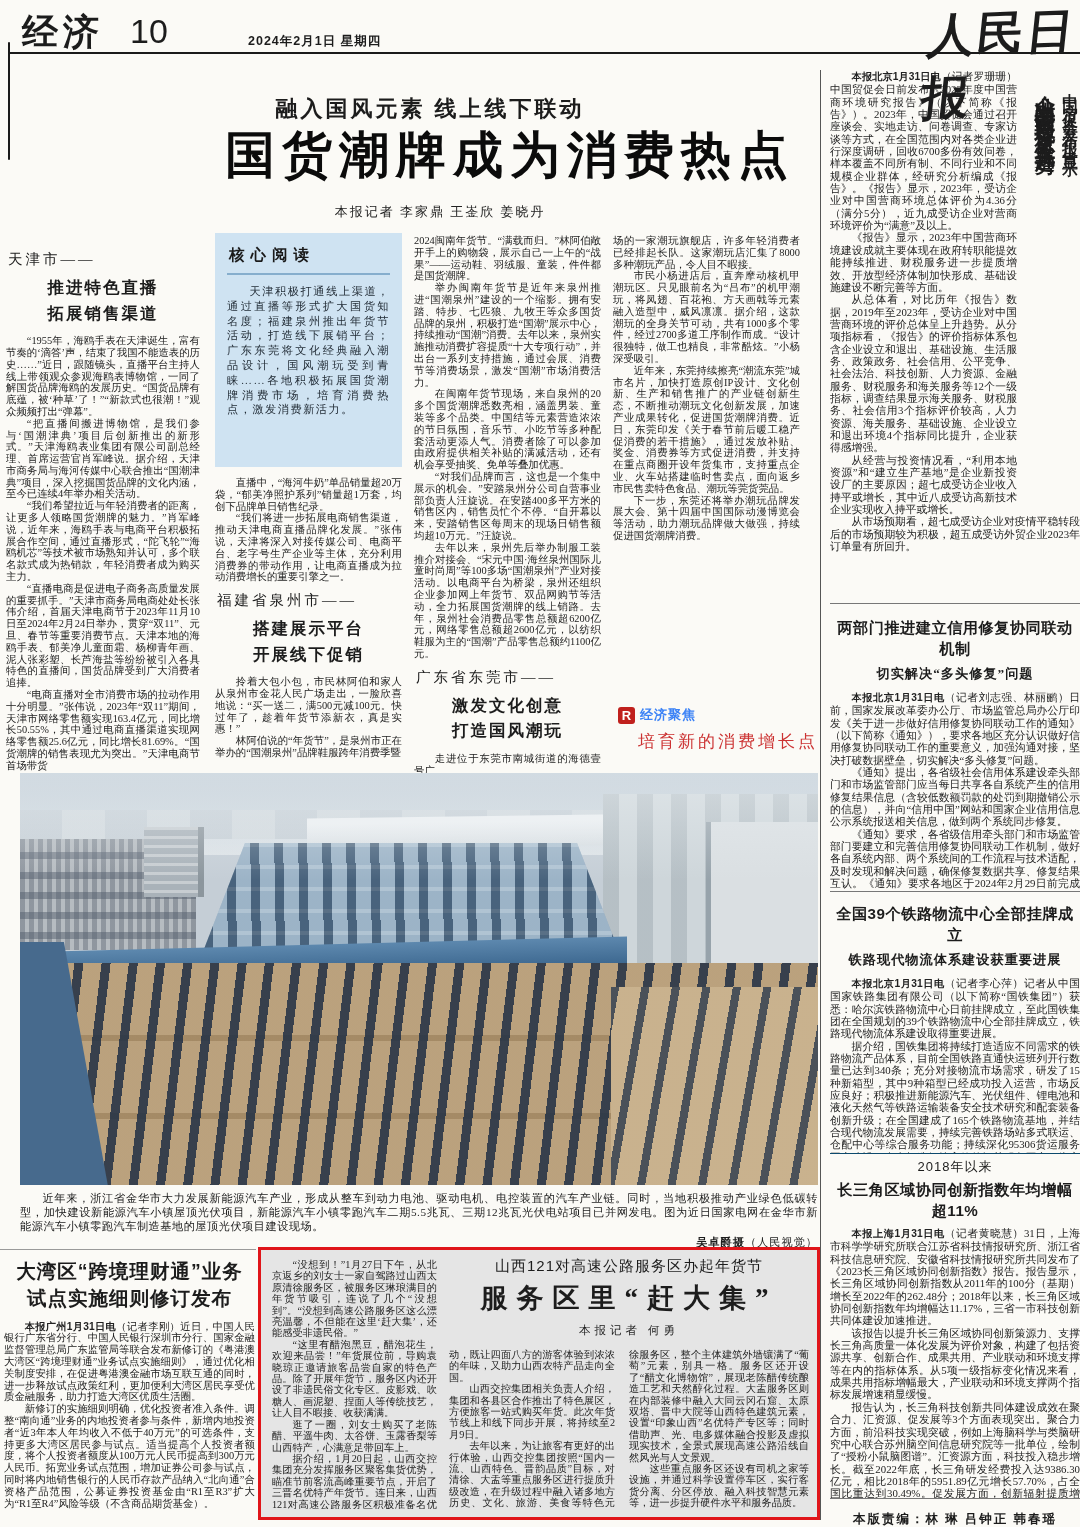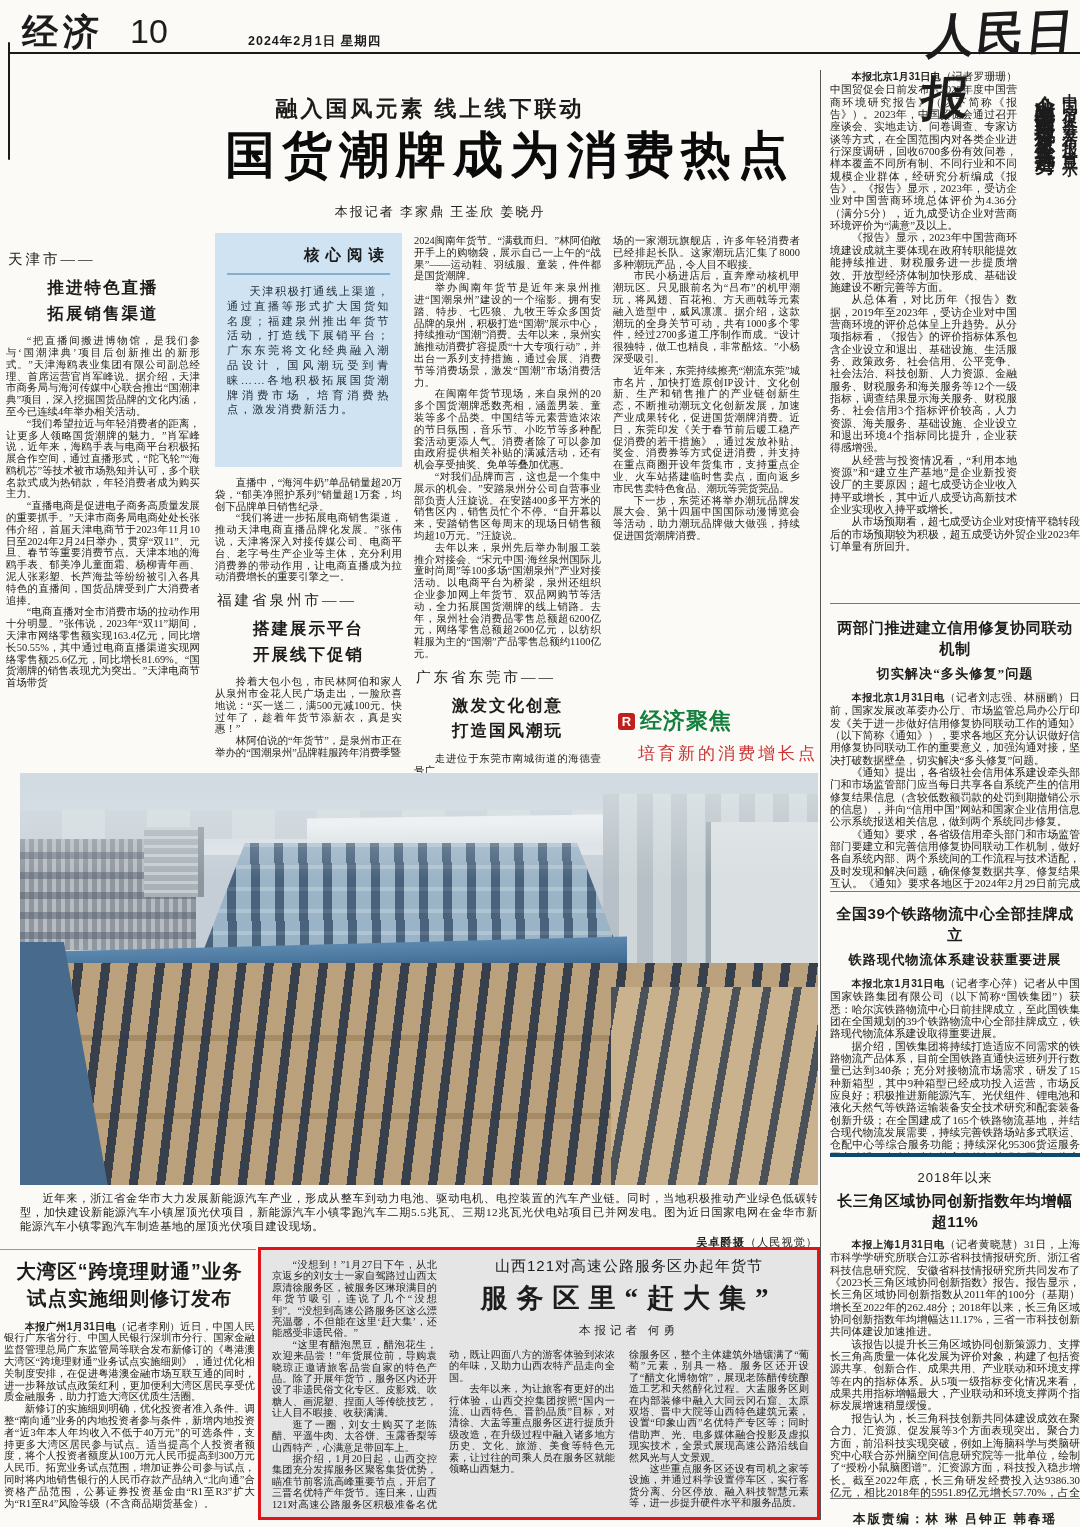--- a/index.html
+++ b/index.html
@@ -1,18 +1,18 @@
 <!DOCTYPE html>
 <html><head>
 <meta charset="utf-8">
 <style>
   * { margin:0; padding:0; box-sizing:border-box; }
   body { background:#e8e8e4; font-family:"Liberation Serif","DejaVu Serif",serif; color:#1c1c1c; }
   #page { position:relative; width:1080px; height:1527px; background:#fbfaf6; overflow:hidden; margin:0 auto; }
-  .sans { font-family:"Liberation Sans","DejaVu Sans",sans-serif;text-align:right; }
+  .sans { font-family:"Liberation Sans","DejaVu Sans",sans-serif; }
 
   
   .hdr-section { position:absolute; left:22px; top:8px; font-size:36px; font-weight:900; letter-spacing:5px; }
   .hdr-num { position:absolute; left:130px; top:12px; font-size:34px; font-weight:500; }
   .hdr-date { position:absolute; left:248px; top:33px; font-size:12.5px; font-weight:bold; letter-spacing:1px; }
   .masthead { position:absolute; left:925px; top:2px; font-size:47px; font-weight:900; letter-spacing:2px; transform:skewX(-8deg) rotate(-2deg); font-family:"Liberation Serif",serif; }
   .hdr-rule { position:absolute; left:9px; top:52px; width:1071px; height:2px; background:#1a1a1a; }
   .hdr-stub { position:absolute; left:8px; top:42px; width:2px; height:118px; background:#1a1a1a; border-radius:2px; }
 
   
@@ -34,21 +34,21 @@
   .sub-hdr { text-align:center; font-size:16.5px; font-weight:900; line-height:1.55; letter-spacing:2px; margin-bottom:9px; }
 
   .corebox { background:#cfe3f2; padding:10px 12px 12px; margin-bottom:10px; height:234px; }
   .corebox-title { font-size:15.5px; font-weight:900; letter-spacing:6px; color:#1a1a1a; padding:2px 0 7px 2px; }
   .corebox-rule { height:2px; background:#86aecd; margin-bottom:9px; }
   .corebox-text { font-size:11.2px; line-height:14.8px; text-align:justify; text-indent:2em; letter-spacing:1.5px; color:#1f2933; }
 
   .focus { position:absolute; left:618px; top:706px; width:200px; }
   .focus-row { display:flex; align-items:center; gap:5px; }
   .focus-logo { width:17px; height:17px; background:#c0201d; color:#fff; font-weight:900; font-size:13px; text-align:center; line-height:17px; border-radius:3px; }
-  .focus-label { font-size:22px; font-weight:900; color:#15803d; letter-spacing:1px; }
+  .focus-label { font-size:13px; font-weight:900; color:#3b82f6; letter-spacing:1px; }
   .focus-sub { margin:6px 0 0 20px; font-size:17px; color:#c33; letter-spacing:3px; }
 
   
   .photo { position:absolute; left:20px; top:773px; width:798px; height:412px; overflow:hidden; background:#c5ceD6; }
   .ph { position:absolute; }
   .ph-sky { left:0; top:0; width:100%; height:20%; background:linear-gradient(180deg,#b3c1cd,#d5dde3 70%,#dde3e7); }
   .ph-far { left:0; top:9%; width:100%; height:7%; background:repeating-linear-gradient(90deg,#c3ccd3 0 42px,#d2d9dd 42px 85px); opacity:.8; }
   .ph-warehouse { left:36%; top:10.5%; width:46%; height:7.5%; background:linear-gradient(180deg,#eef1f3 18%,#d9dfe3); transform:skewY(-0.8deg); }
   .ph-bluehall { left:23%; top:17%; width:52%; height:26%; background:#7292ae; clip-path:polygon(10% 0,90% 0,100% 100%,0 100%);
       background-image:repeating-linear-gradient(89deg,rgba(21,42,64,.45) 0 9px,rgba(235,242,246,.35) 9px 24px),repeating-linear-gradient(180deg,rgba(255,255,255,.22) 0 4px,transparent 4px 22px); }
@@ -69,21 +69,21 @@
   .caption-credit b { font-weight:bold; }
   .cap-rule { position:absolute; left:0; top:1249px; width:256px; height:1px; background:#9a9a9a; }
 
   
   .vrule { position:absolute; left:820px; top:70px; width:1px; height:1450px; background:#555; }
   .sidebar { position:absolute; left:830px; top:70px; width:250px; }
   .sb-art { overflow:hidden; position:relative; }
   .artA { height:533px; }
   .artB { height:288px; border-top:1px solid #777; padding-top:14px; }
   .artC { height:262px; border-top:1px solid #777; padding-top:12px; }
-  .artD { height:345px; border-top:4px solid #0c4a6e; padding-top:12px; }
+  .artD { height:345px; border-top:1px solid #0c4a6e; padding-top:4px; }
   .sb-footer { border-top:1px solid #777; padding-top:12px; text-align:center; font-size:12.5px; letter-spacing:2px; font-weight:bold; }
   .sp { font-size:10.8px; line-height:12.35px; text-align:justify; text-indent:2em; color:#222; }
   .vert-blk { float:right; writing-mode:vertical-rl; height:442px; padding:6px 0 0 6px; margin-left:8px; }
   .vkicker { font-size:15.5px; letter-spacing:7px; font-weight:600; padding-top:4px; }
   .vhead { font-size:20.5px; font-weight:900; letter-spacing:3.5px; margin-top:2px; font-family:"Liberation Sans","DejaVu Sans",sans-serif; }
   .sb-head { text-align:center; font-size:15.2px; font-weight:900; letter-spacing:.5px; margin-bottom:5px; font-family:"Liberation Sans","DejaVu Sans",sans-serif; }
   .sb-sub { text-align:center; font-size:13.2px; font-weight:900; letter-spacing:1px; margin-bottom:8px; }
   .sb-kick { text-align:center; font-size:13px; letter-spacing:1px; margin-bottom:4px; font-family:"Liberation Sans","DejaVu Sans",sans-serif; }
 
   
@@ -118,20 +118,21 @@
   <div class="headline sans">国货潮牌成为消费热点</div>
   <div class="byline">本报记者 李家鼎 王崟欣 姜晓丹</div>
 
   <div class="fcol fcol1">
     <div class="region-hdr">天津市——</div>
     <div class="sub-hdr sans">
       <span>推进特色直播</span><br>
       <span>拓展销售渠道</span>
     </div>
     <div>
+        <p class="bp">“1955年，海鸥手表在天津诞生，富有节奏的‘滴答’声，结束了我国不能造表的历史……”近日，跟随镜头，直播平台主持人线上带领观众参观海鸥表博物馆，一同了解国货品牌海鸥的发展历史。“国货品牌有底蕴，被‘种草’了！”“新款式也很潮！”观众频频打出“弹幕”。</p>
         <p class="bp">“把直播间搬进博物馆，是我们参与‘国潮津典’项目后创新推出的新形式。”天津海鸥表业集团有限公司副总经理、首席运营官肖军峰说。据介绍，天津市商务局与海河传媒中心联合推出“国潮津典”项目，深入挖掘国货品牌的文化内涵，至今已连续4年举办相关活动。</p>
         <p class="bp">“我们希望拉近与年轻消费者的距离，让更多人领略国货潮牌的魅力。”肖军峰说，近年来，海鸥手表与电商平台积极拓展合作空间，通过直播形式，“陀飞轮”“海鸥机芯”等技术被市场熟知并认可，多个联名款式成为热销款，年轻消费者成为购买主力。</p>
         <p class="bp">“直播电商是促进电子商务高质量发展的重要抓手。”天津市商务局电商处处长张伟介绍，首届天津电商节于2023年11月10日至2024年2月24日举办，贯穿“双11”、元旦、春节等重要消费节点。天津本地的海鸥手表、郁美净儿童面霜、杨柳青年画、泥人张彩塑、长芦海盐等纷纷被引入各具特色的直播间，国货品牌受到广大消费者追捧。</p>
         <p class="bp">“电商直播对全市消费市场的拉动作用十分明显。”张伟说，2023年“双11”期间，天津市网络零售额实现163.4亿元，同比增长50.55%，其中通过电商直播渠道实现网络零售额25.6亿元，同比增长81.69%。“国货潮牌的销售表现尤为突出。”天津电商节首场带货</p>
       </div>
   </div>
 
   <div class="fcol fcol2">
     <div class="corebox">
       <div class="corebox-title sans">核心阅读</div>
@@ -279,20 +280,21 @@
         </div>
     </div>
     <div class="rb-headblk">
       <div class="rb-kicker">山西121对高速公路服务区办起年货节</div>
       <div class="rb-head">服务区里“赶大集”</div>
       <div class="rb-byline">本报记者 何勇</div>
     </div>
     <div class="rb-colB">
       <p class="bp ni">动，既让四面八方的游客体验到浓浓的年味，又助力山西农特产品走向全国。</p>
       <div>
+          <p class="bp">山西交控集团相关负责人介绍，集团和各县区合作推出了特色展区，方便旅客一站式购买年货。此次年货节线上和线下同步开展，将持续至2月9日。</p>
           <p class="bp">去年以来，为让旅客有更好的出行体验，山西交控集团按照“国内一流、山西特色、晋韵品质”目标，对清徐、大盂等重点服务区进行提质升级改造，在升级过程中融入诸多地方历史、文化、旅游、美食等特色元素，让过往的司乘人员在服务区就能领略山西魅力。</p>
         </div>
     </div>
     <div class="rb-colC">
       <p class="bp ni">徐服务区，整个主体建筑外墙镶满了“葡萄”元素，别具一格。服务区还开设了“醋文化博物馆”，展现老陈醋传统酿造工艺和天然醇化过程。大盂服务区则在内部装修中融入大同云冈石窟、太原双塔、晋中大院等山西特色建筑元素，设置“印象山西”名优特产专区等；同时借助声、光、电多媒体融合投影及虚拟现实技术，全景式展现高速公路沿线自然风光与人文景观。</p>
       <div>
           <p class="bp">这些重点服务区还设有司机之家等设施，并通过科学设置停车区，实行客货分离、分区停放、融入科技智慧元素等，进一步提升硬件水平和服务品质。</p>
         </div>
     </div>
   </div>

